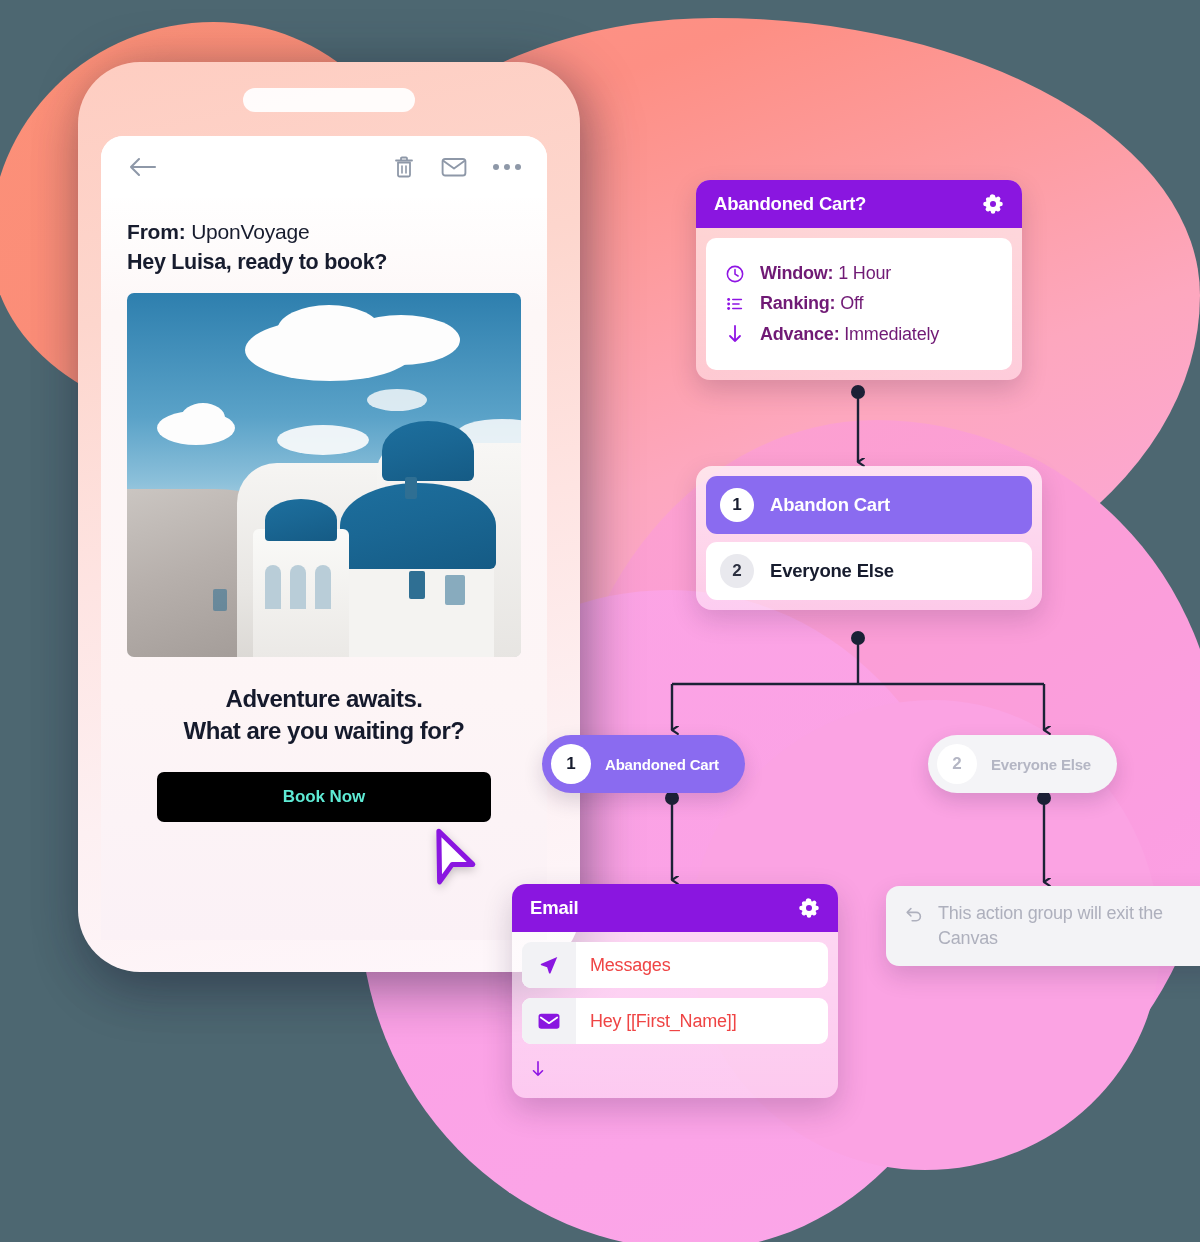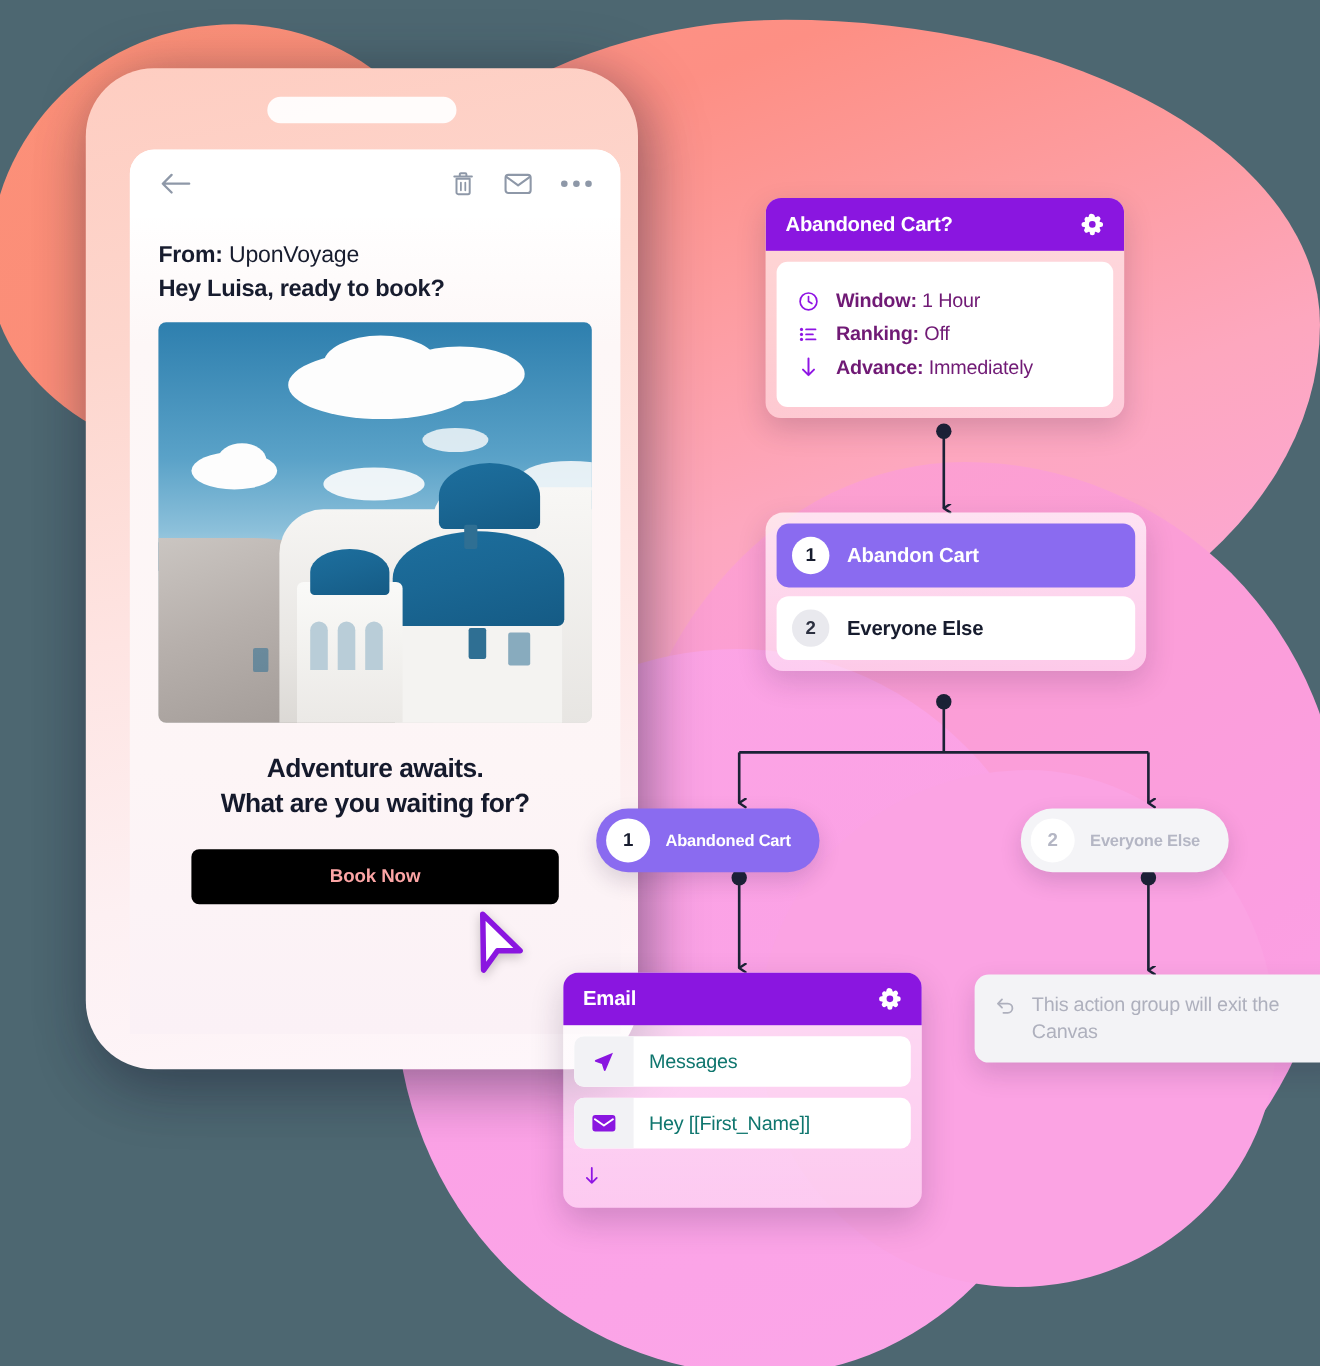--- a/index.html
+++ b/index.html
@@ -50,21 +50,21 @@
     border-radius:62px;
     background:linear-gradient(168deg,#fecdc1 0%,#fdd6cd 26%,#fee4e2 52%,#fdf0f2 76%,#fef7fb 100%);
     box-shadow:0 24px 48px rgba(25,20,45,.22);
     overflow:hidden;
   }
   .speaker{
     position:absolute;left:50%;transform:translateX(-50%);top:26px;
     width:172px;height:24px;border-radius:14px;background:#ffffff;opacity:.92;
   }
   .screen{
-    position:absolute;left:40px;top:74px;width:446px;height:804px;
+    position:absolute;left:23px;top:74px;width:446px;height:804px;
     border-radius:22px 22px 0 0;
     background:linear-gradient(180deg,#ffffff 0%,#ffffff 7%,#fdf7f7 22%,#fdf5f6 70%,#fbf1f6 100%);
     overflow:hidden;
   }
   .mail-toolbar{
     height:62px;display:flex;align-items:center;padding:0 26px;background:#ffffff;
   }
   .mail-toolbar .spacer{flex:1;}
   .tb-icon{color:#8e98a8;display:flex;align-items:center;margin-left:26px;cursor:pointer;}
   .back-icon{color:#8e98a8;display:flex;align-items:center;cursor:pointer;}
@@ -108,21 +108,21 @@
   }
   .arch{position:absolute;background:#b9cdd8;border-radius:8px 8px 0 0;}
   .win{position:absolute;background:#2f6f93;border-radius:2px;}
 
   .headline{
     text-align:center;font-size:24px;font-weight:700;color:#151a2c;
     line-height:1.32;letter-spacing:-.5px;margin:26px 0 0 0;
   }
   .cta-wrap{display:flex;justify-content:center;margin-top:26px;position:relative;}
   .cta{
-    width:334px;height:50px;background:#000000;color:#fca5a5;border:none;border-radius:7px;
+    width:334px;height:50px;background:#000000;color:#5eead4;border:none;border-radius:7px;
     font-size:17px;font-weight:700;font-family:"Liberation Sans",sans-serif;cursor:pointer;
     letter-spacing:-.1px;
   }
   .cursor{
     position:absolute;left:421px;top:828px;width:60px;height:66px;z-index:40;
     filter:drop-shadow(0 3px 5px rgba(0,0,0,.22));
   }
 
   
   .node{position:absolute;}
@@ -190,21 +190,21 @@
     box-shadow:0 12px 30px rgba(40,20,60,.20);
     z-index:30;
   }
   .field{
     display:flex;align-items:stretch;background:#ffffff;border-radius:9px;overflow:hidden;
     height:46px;margin-bottom:10px;
   }
   .field .fic{
     width:54px;display:flex;align-items:center;justify-content:center;background:#f2f2f5;flex:0 0 auto;
   }
-  .field .ftxt{display:flex;align-items:center;font-size:18px;color:#0f766e;padding-left:14px;letter-spacing:-.2px;}
+  .field .ftxt{display:flex;align-items:center;font-size:18px;color:#ef4444;padding-left:14px;letter-spacing:-.2px;}
   .note{display:flex;align-items:center;gap:14px;padding:4px 6px 8px 6px;}
   .note .nic{width:20px;display:flex;justify-content:center;color:#8f14e4;flex:0 0 auto;}
   .note .ntxt{font-size:16px;color:#1b2030;line-height:1.45;letter-spacing:-.2px;}
 
   
   .exit-note{
     position:absolute;left:886px;top:886px;width:306px;border-radius:13px;
     background:#f3f3f6;box-shadow:0 10px 24px rgba(40,20,60,.16);
     padding:15px 18px;display:flex;gap:14px;align-items:flex-start;
     z-index:25;

